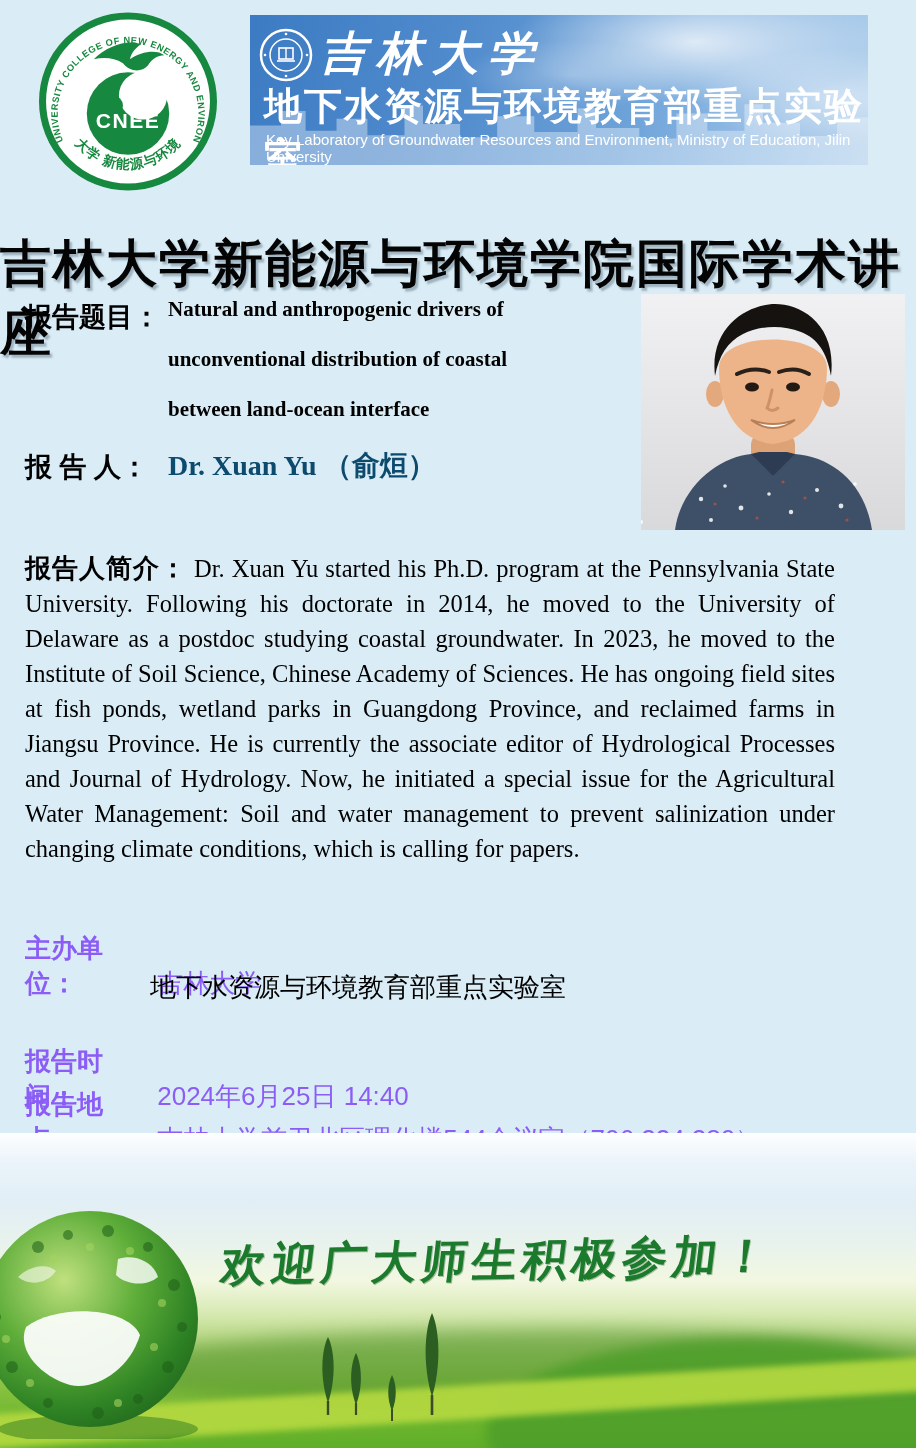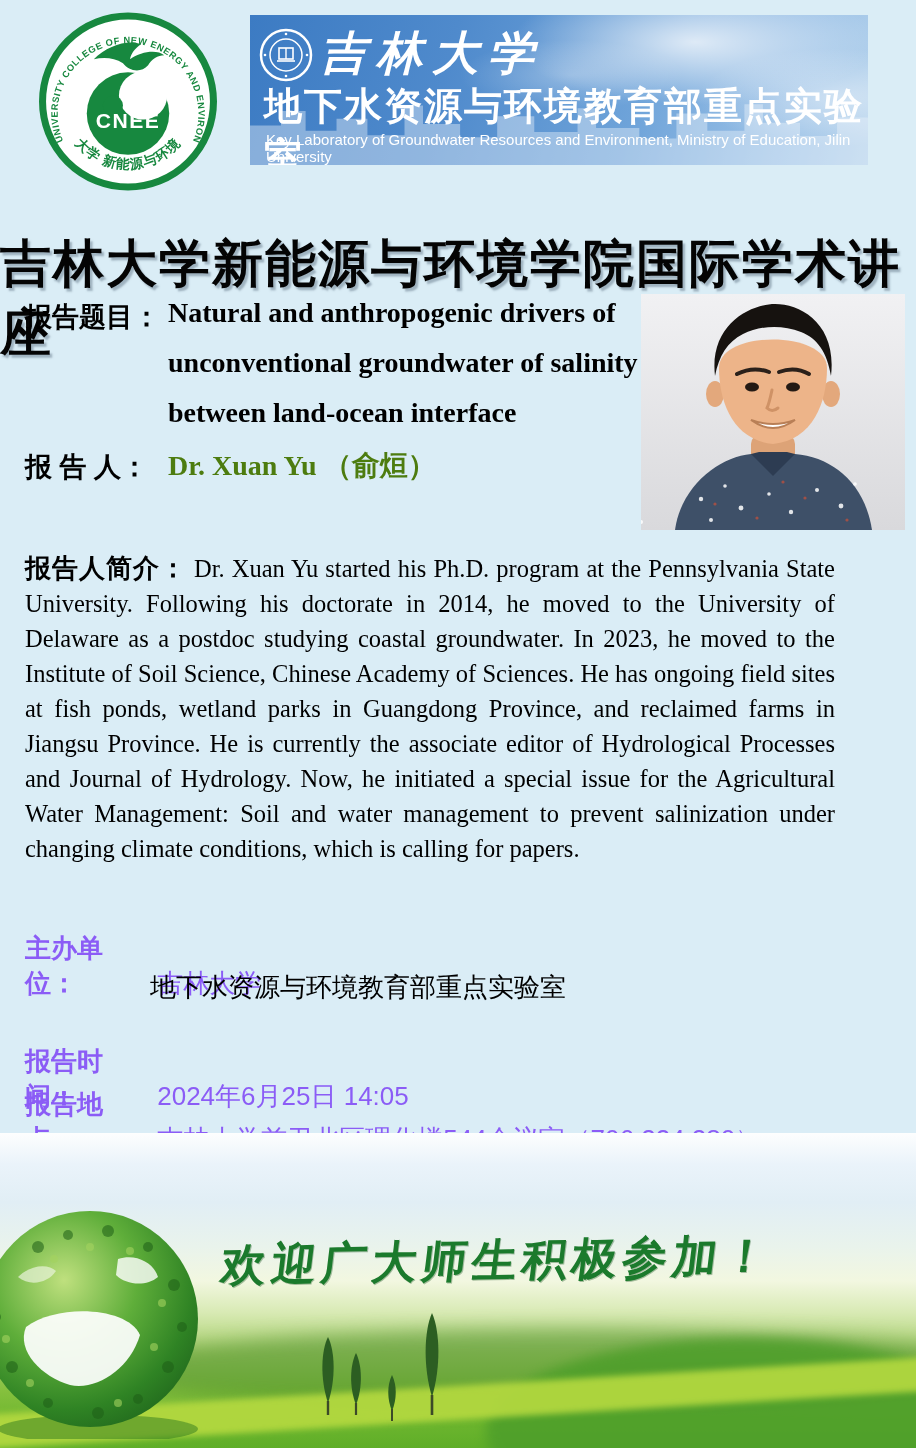--- a/index.html
+++ b/index.html
@@ -24,24 +24,24 @@
   .lab-en{position:absolute;left:16px;top:116px;z-index:2;color:#ffffff;font-size:15px;}
 
   
   .page-title{position:absolute;left:0;top:196px;width:916px;color:#040404;
     font-weight:900;font-size:51px;letter-spacing:2px;
     text-shadow:2.5px 2.5px 2px rgba(110,130,145,.55);}
 
   
   .lbl{color:#000;font-weight:700;font-size:27px;}
   .topic-label{position:absolute;left:25px;top:299px;}
-  .topic-line{position:absolute;left:168px;color:#000;font-family:"Liberation Serif",serif;font-weight:700;font-size:28px;}
+  .topic-line{position:absolute;left:168px;color:#000;font-family:"Liberation Serif",serif;font-weight:700;font-size:21px;}
   .tl0{top:297px}.tl1{top:347px}.tl2{top:397px}
   .speaker-label{position:absolute;left:25px;top:449px;}
-  .speaker-name{position:absolute;left:168px;top:447px;color:#4d7c0f;font-family:"Liberation Serif",serif;font-weight:700;font-size:28px;}
+  .speaker-name{position:absolute;left:168px;top:447px;color:#0c4a6e;font-family:"Liberation Serif",serif;font-weight:700;font-size:28px;}
 
   .photo{position:absolute;left:641px;top:294px;width:264px;height:236px;}
 
   
   .bio{position:absolute;left:25px;top:551px;width:810px;margin:0;
     font-family:"Liberation Serif",serif;font-size:24.5px;line-height:35px;color:#000;text-align:justify;}
   .bio-label{font-family:"Liberation Sans",sans-serif;font-weight:700;font-size:26px;}
 
   
   .drow{position:absolute;left:25px;color:#8b5cf6;font-size:26px;}
@@ -109,21 +109,21 @@
     </svg>
     <div class="uni-name">吉林大学</div>
     <div class="lab-cn">地下水资源与环境教育部重点实验室</div>
     <div class="lab-en">Key Laboratory of Groundwater Resources and Environment, Ministry of Education, Jilin University</div>
   </div>
 
   <h1 class="page-title">吉林大学新能源与环境学院国际学术讲座</h1>
 
   <div class="lbl topic-label">报告题目：</div>
   <div class="topic-line tl0">Natural and anthropogenic drivers of</div>
-  <div class="topic-line tl1">unconventional groundwater of salinity</div>
+  <div class="topic-line tl1">unconventional distribution of coastal</div>
   <div class="topic-line tl2">between land-ocean interface</div>
   <div class="lbl speaker-label">报 告 人：</div>
   <div class="speaker-name">Dr. Xuan Yu （俞烜）</div>
 
   <div class="photo">
     <svg viewBox="0 0 264 236" width="264" height="236">
       <defs>
         <linearGradient id="pbg" x1="0" y1="0" x2="0" y2="1">
           <stop offset="0" stop-color="#f1f1f3"></stop>
             <stop offset="1" stop-color="#d9d9dc"></stop>
@@ -179,21 +179,21 @@
     <span>Dr. Xuan Yu started his Ph.D. program at the Pennsylvania State University. Following his doctorate in 2014, he moved to the University of Delaware as a postdoc studying coastal groundwater. In 2023, he moved to the Institute of Soil Science, Chinese Academy of Sciences. He has ongoing field sites at fish ponds, wetland parks in Guangdong Province, and reclaimed farms in Jiangsu Province. He is currently the associate editor of Hydrological Processes and Journal of Hydrology. Now, he initiated a special issue for the Agricultural Water Management: Soil and water management to prevent salinization under changing climate conditions, which is calling for papers.</span>
   </p>
 
   <div class="drow r-host">
     <span class="lab">主办单位：</span>
     <span>吉林大学</span>
   </div>
   <div class="dv v-host2">地下水资源与环境教育部重点实验室</div>
   <div class="drow r-time">
     <span class="lab">报告时间：</span>
-    <span>2024年6月25日 14:05</span>
+    <span>2024年6月25日 14:40</span>
   </div>
   <div class="drow r-venue">
     <span class="lab">报告地点：</span>
     <span>吉林大学前卫北区理化楼544会议室（706 224 280）</span>
   </div>
 
   <div class="footer">
     <div class="bushes"></div>
     <div class="hill-right"></div>
     <div class="grass-stripe"></div>

